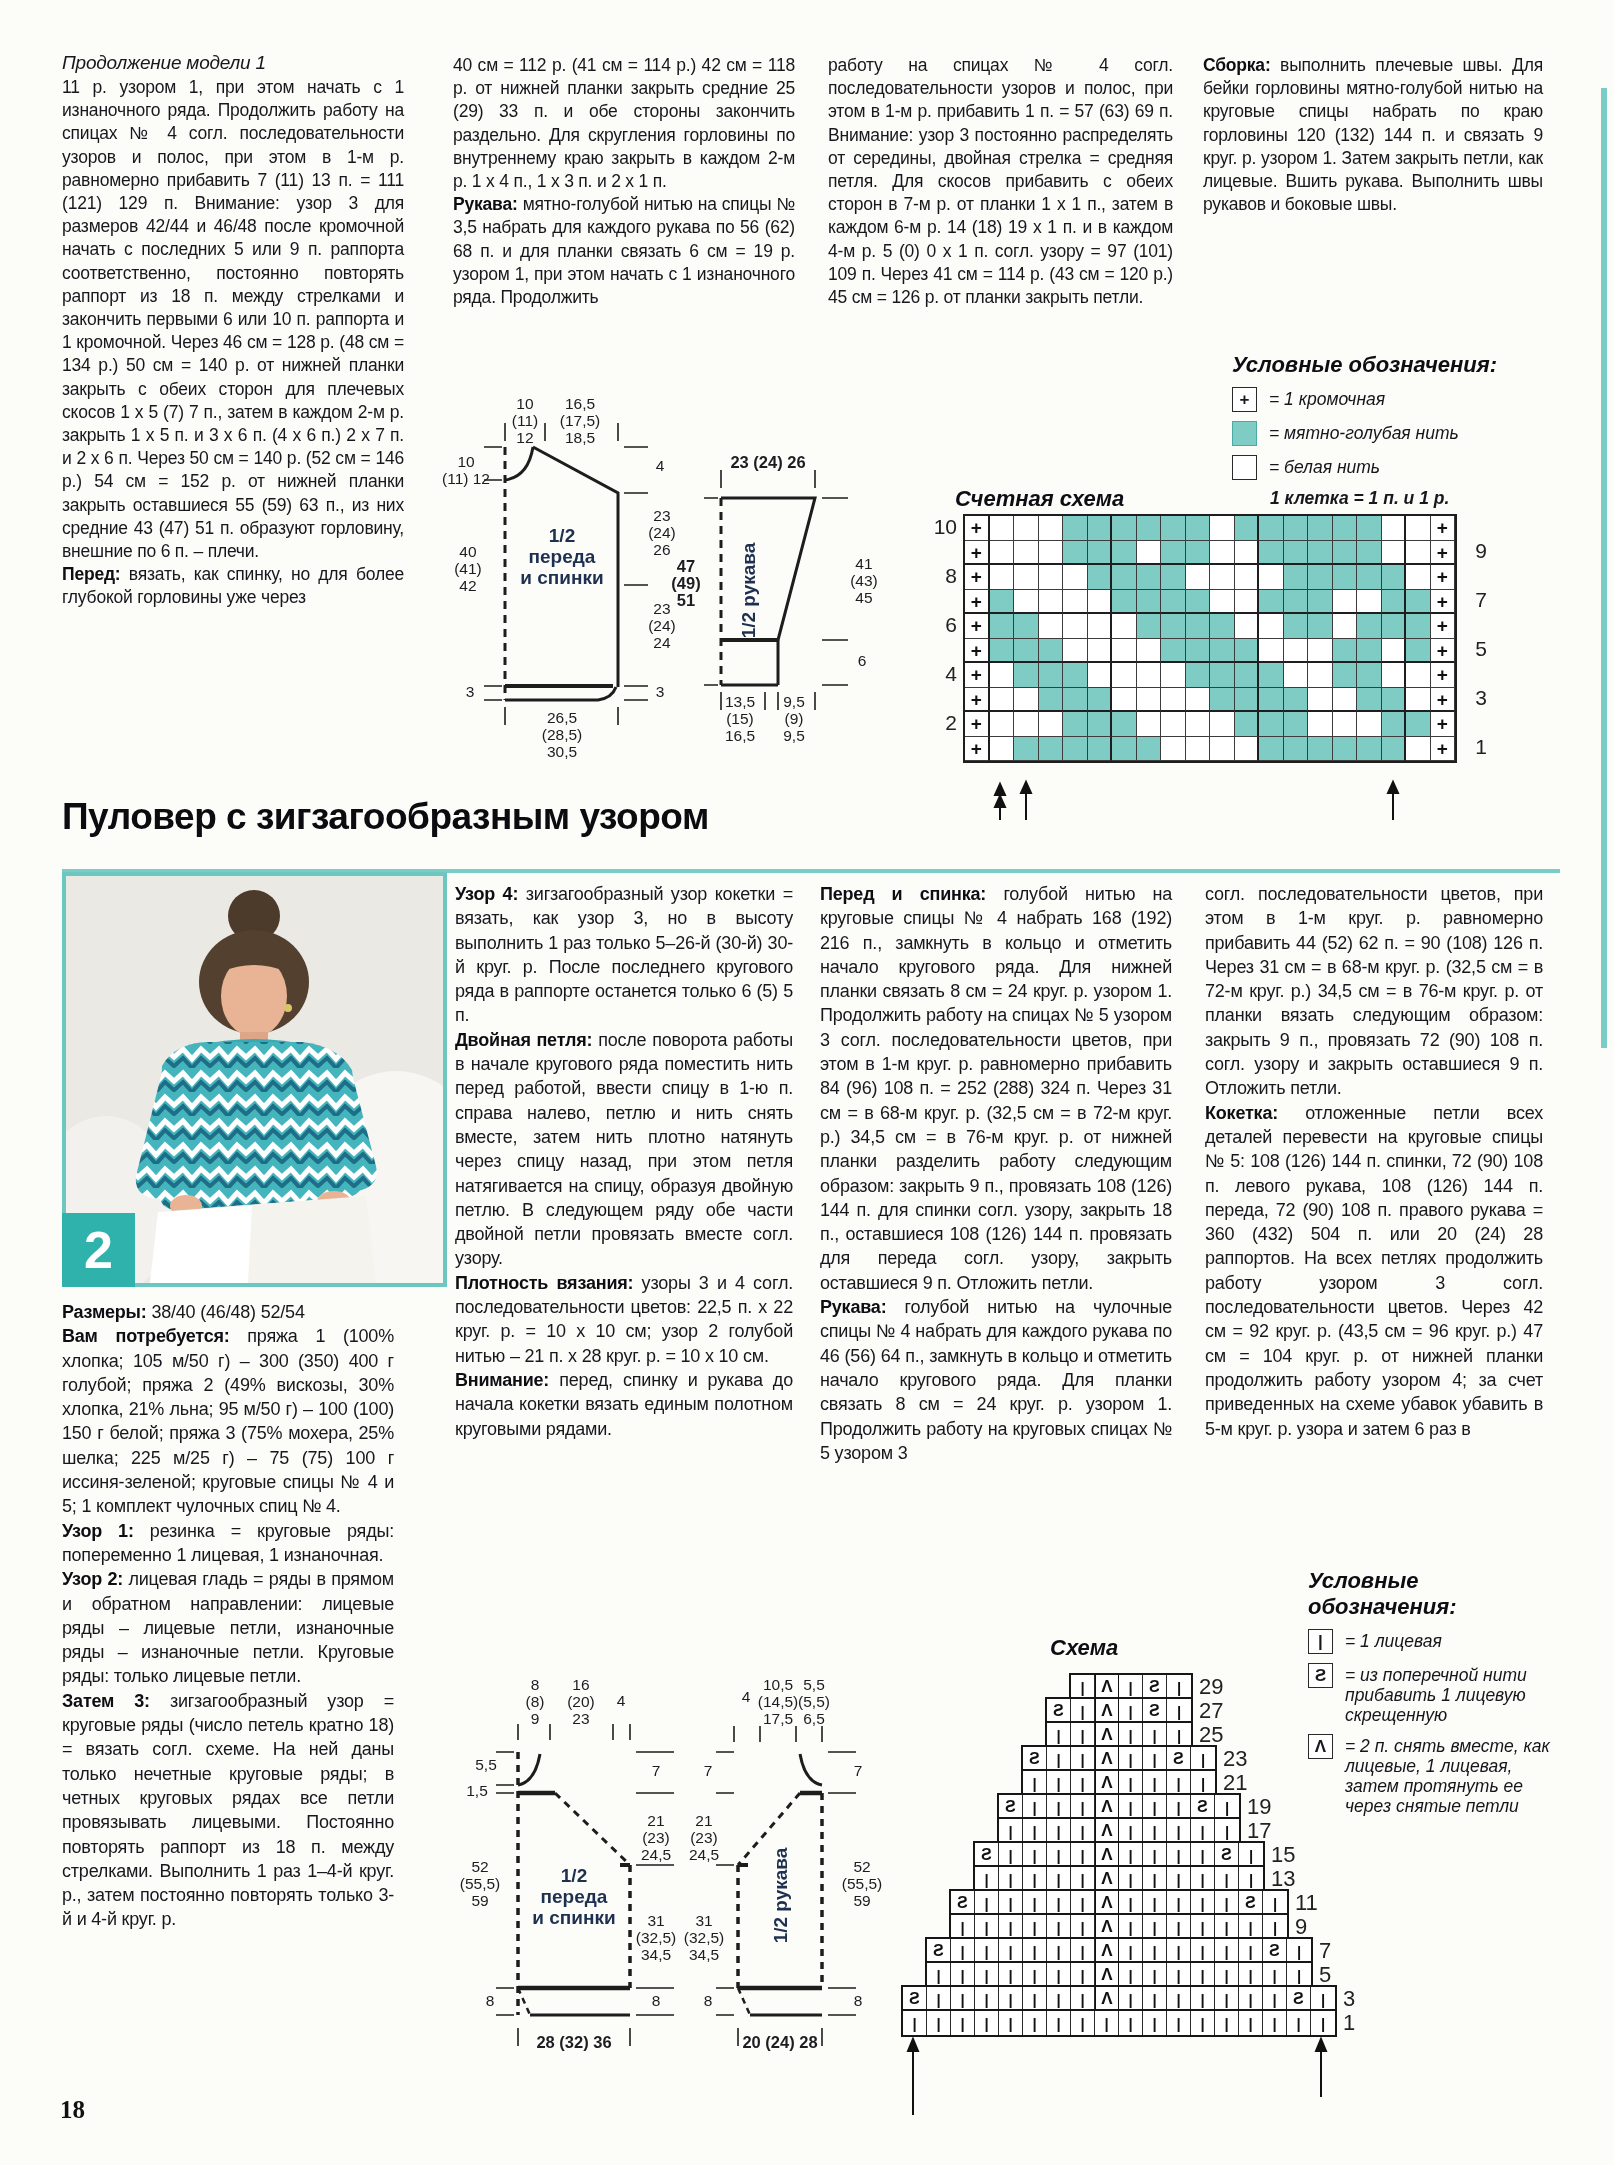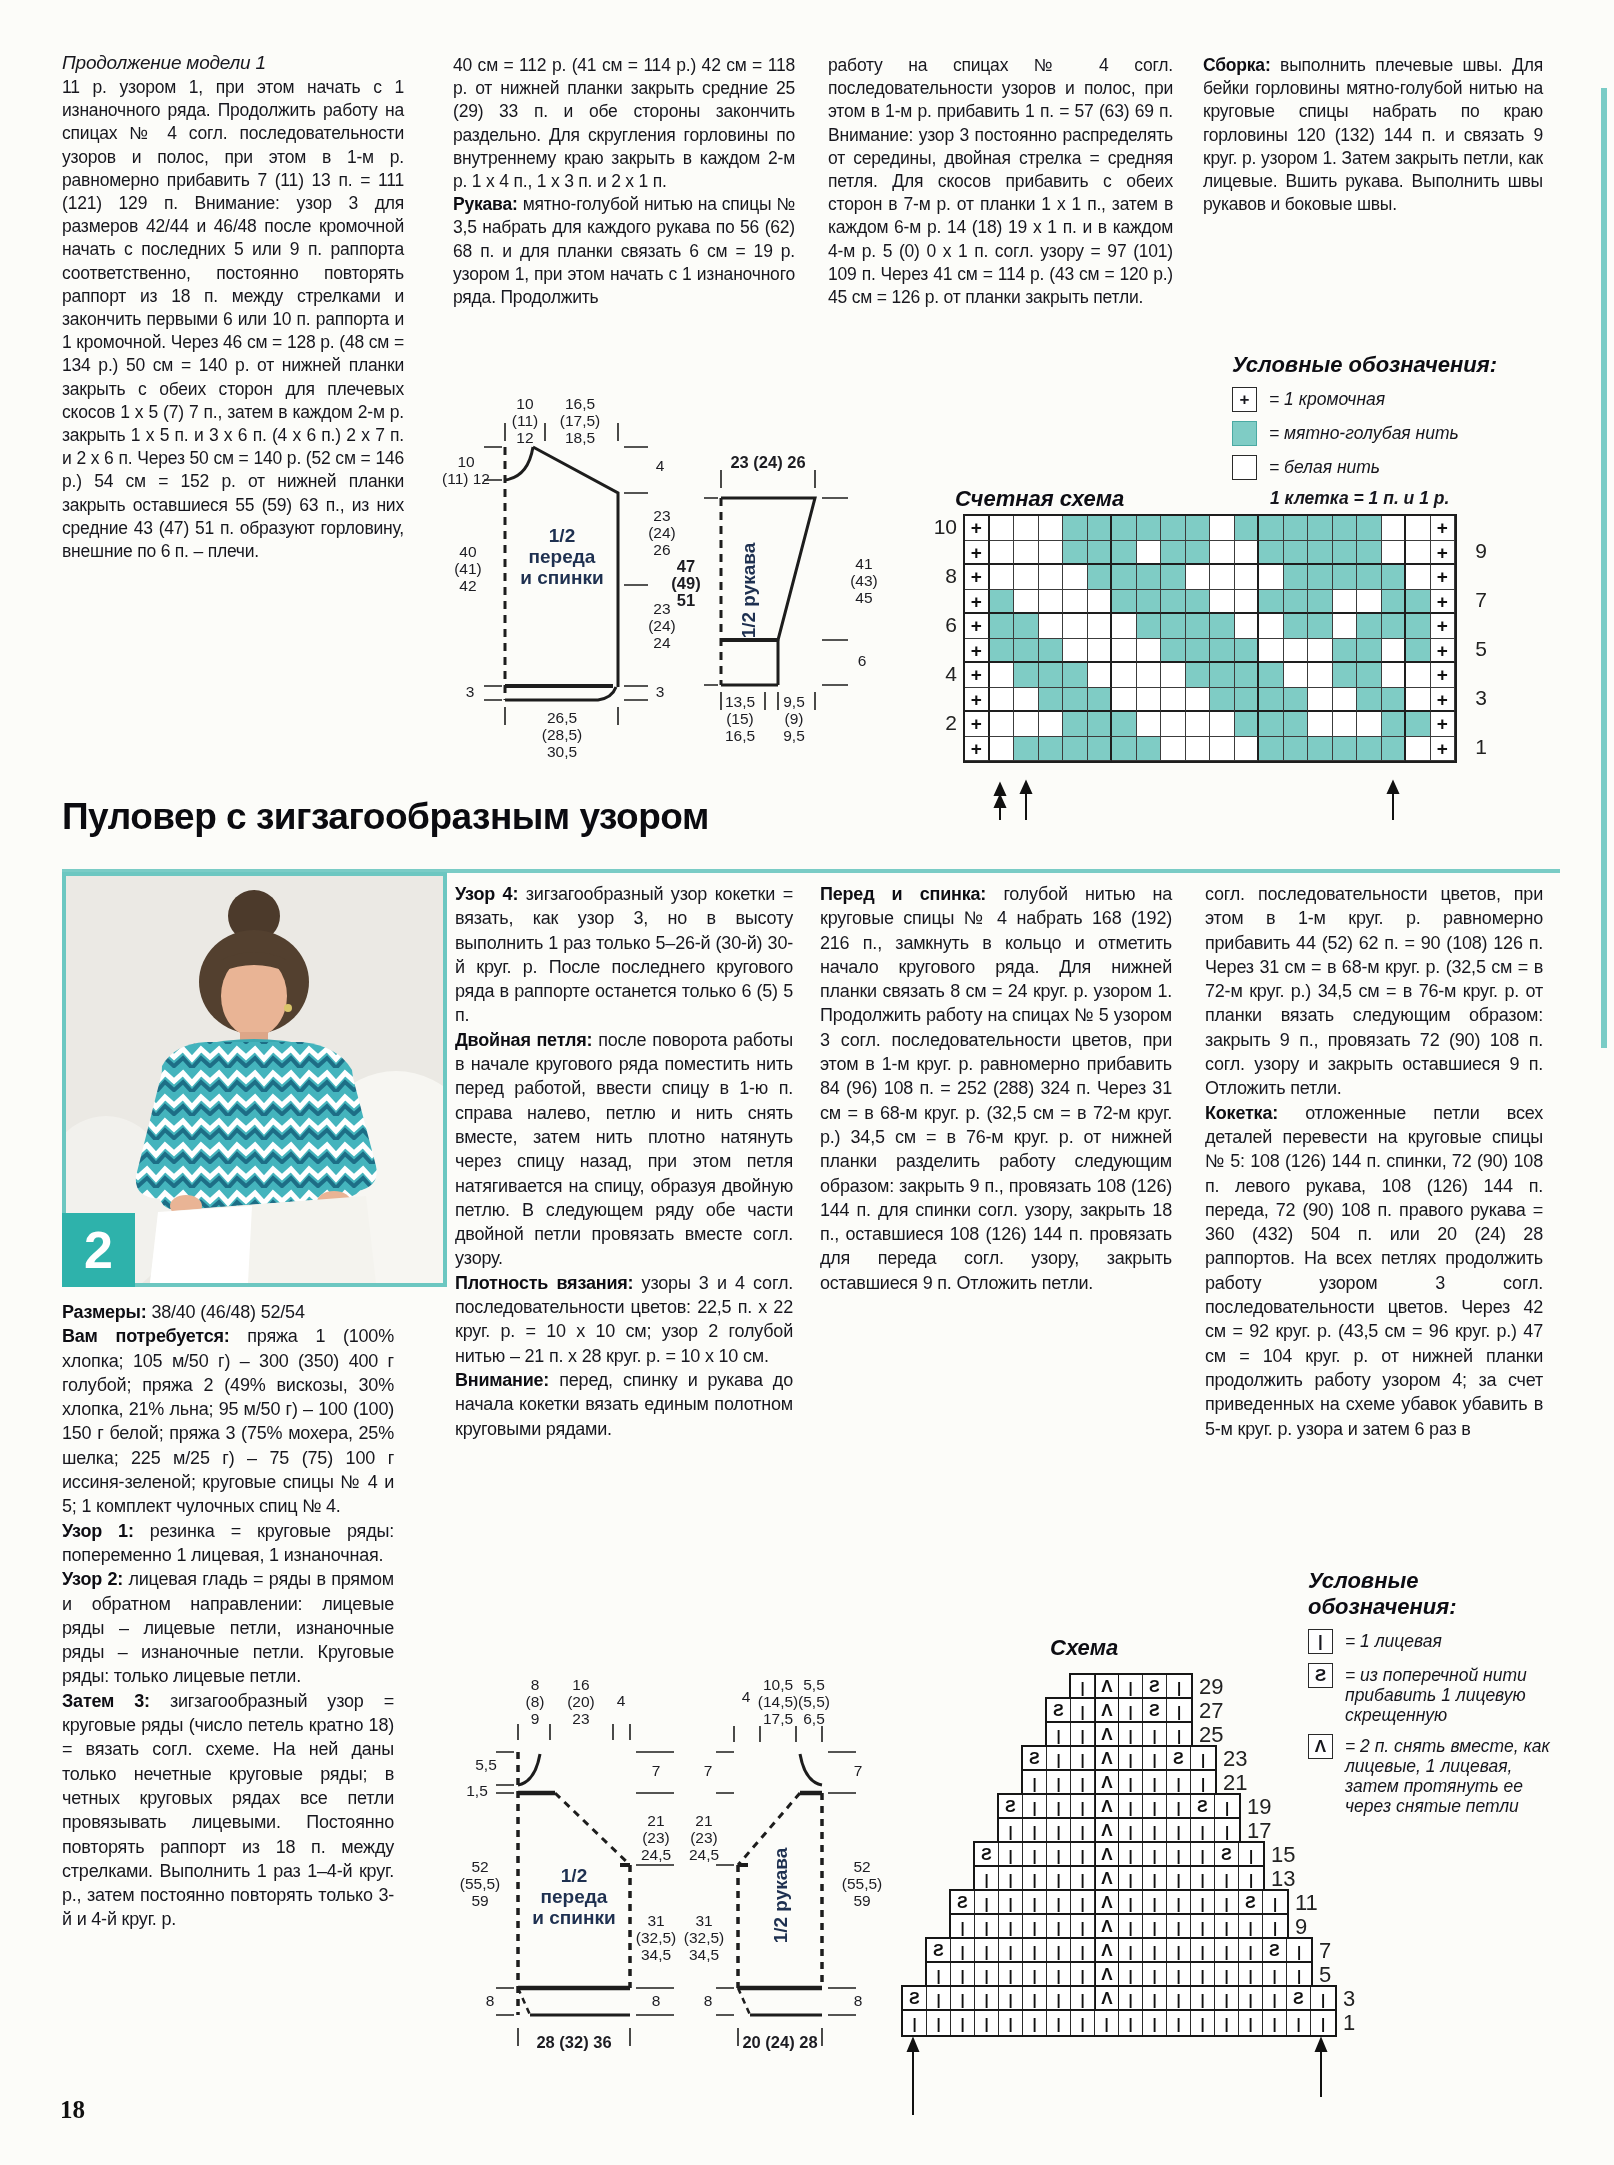--- a/index.html
+++ b/index.html
@@ -62,20 +62,21 @@
         font-family:"Liberation Serif",serif;}
 </style>
 </head>
 <body>
 
 <div id="page">
 
   <div class="tcol tcol-top" style="left:62px;top:50px;width:342px;">
       <p class="colhead">Продолжение модели 1</p>
       <p class="para">11 р. узором 1, при этом начать с 1 изнаночного ряда. Продолжить работу на спицах № 4 согл. последовательности узоров и полос, при этом в 1-м р. равномерно прибавить 7 (11) 13 п. = 111 (121) 129 п. Внимание: узор 3 для размеров 42/44 и 46/48 после кромочной начать с последних 5 или 9 п. раппорта соответственно, постоянно повторять раппорт из 18 п. между стрелками и закончить первыми 6 или 10 п. раппорта и 1 кромочной. Через 46 см = 128 р. (48 см = 134 р.) 50 см = 140 р. от нижней планки закрыть с обеих сторон для плечевых скосов 1 х 5 (7) 7 п., затем в каждом 2-м р. закрыть 1 х 5 п. и 3 х 6 п. (4 х 6 п.) 2 х 7 п. и 2 х 6 п. Через 50 см = 140 р. (52 см = 146 р.) 54 см = 152 р. от нижней планки закрыть оставшиеся 55 (59) 63 п., из них средние 43 (47) 51 п. образуют горловину, внешние по 6 п. – плечи.</p>
+      <p class="para"><b>Перед: </b>вязать, как спинку, но для более глубокой горловины уже через</p>
     </div>
   <div class="tcol tcol-top" style="left:453px;top:54px;width:342px;">
       <p class="para">40 см = 112 р. (41 см = 114 р.) 42 см = 118 р. от нижней планки закрыть средние 25 (29) 33 п. и обе стороны закончить раздельно. Для скругления горловины по внутреннему краю закрыть в каждом 2-м р. 1 х 4 п., 1 х 3 п. и 2 х 1 п.</p>
       <p class="para"><b>Рукава: </b>мятно-голубой нитью на спицы № 3,5 набрать для каждого рукава по 56 (62) 68 п. и для планки связать 6 см = 19 р. узором 1, при этом начать с 1 изнаночного ряда. Продолжить</p>
     </div>
   <div class="tcol tcol-top" style="left:828px;top:54px;width:345px;">
       <p class="para">работу на спицах № 4 согл. последовательности узоров и полос, при этом в 1-м р. прибавить 1 п. = 57 (63) 69 п. Внимание: узор 3 постоянно распределять от середины, двойная стрелка = средняя петля. Для скосов прибавить с обеих сторон в 7-м р. от планки 1 х 1 п., затем в каждом 6-м р. 14 (18) 19 х 1 п. и в каждом 4-м р. 5 (0) 0 х 1 п. согл. узору = 97 (101) 109 п. Через 41 см = 114 р. (43 см = 120 р.) 45 см = 126 р. от планки закрыть петли.</p>
     </div>
   <div class="tcol tcol-top" style="left:1203px;top:54px;width:340px;">
       <p class="para"><b>Сборка: </b>выполнить плечевые швы. Для бейки горловины мятно-голубой нитью на круговые спицы набрать по краю горловины 120 (132) 144 п. и связать 9 круг. р. узором 1. Затем закрыть петли, как лицевые. Вшить рукава. Выполнить швы рукавов и боковые швы.</p>
@@ -472,20 +473,21 @@
       <p class="para"><b>Затем 3: </b>зигзагообразный узор = круговые ряды (число петель кратно 18) = вязать согл. схеме. На ней даны только нечетные круговые ряды; в четных круговых рядах все петли провязывать лицевыми. Постоянно повторять раппорт из 18 п. между стрелками. Выполнить 1 раз 1–4-й круг. р., затем постоянно повторять только 3-й и 4-й круг. р.</p>
     </div>
   <div class="tcol tcol-bot" style="left:455px;top:882px;width:338px;">
       <p class="para"><b>Узор 4: </b>зигзагообразный узор кокетки = вязать, как узор 3, но в высоту выполнить 1 раз только 5–26-й (30-й) 30-й круг. р. После последнего кругового ряда в раппорте останется только 6 (5) 5 п.</p>
       <p class="para"><b>Двойная петля: </b>после поворота работы в начале кругового ряда поместить нить перед работой, ввести спицу в 1-ю п. справа налево, петлю и нить снять вместе, затем нить плотно натянуть через спицу назад, при этом петля натягивается на спицу, образуя двойную петлю. В следующем ряду обе части двойной петли провязать вместе согл. узору.</p>
       <p class="para"><b>Плотность вязания: </b>узоры 3 и 4 согл. последовательности цветов: 22,5 п. х 22 круг. р. = 10 х 10 см; узор 2 голубой нитью – 21 п. х 28 круг. р. = 10 х 10 см.</p>
       <p class="para"><b>Внимание: </b>перед, спинку и рукава до начала кокетки вязать единым полотном круговыми рядами.</p>
     </div>
   <div class="tcol tcol-bot" style="left:820px;top:882px;width:352px;">
       <p class="para"><b>Перед и спинка: </b>голубой нитью на круговые спицы № 4 набрать 168 (192) 216 п., замкнуть в кольцо и отметить начало кругового ряда. Для нижней планки связать 8 см = 24 круг. р. узором 1. Продолжить работу на спицах № 5 узором 3 согл. последовательности цветов, при этом в 1-м круг. р. равномерно прибавить 84 (96) 108 п. = 252 (288) 324 п. Через 31 см = в 68-м круг. р. (32,5 см = в 72-м круг. р.) 34,5 см = в 76-м круг. р. от нижней планки разделить работу следующим образом: закрыть 9 п., провязать 108 (126) 144 п. для спинки согл. узору, закрыть 18 п., оставшиеся 108 (126) 144 п. провязать для переда согл. узору, закрыть оставшиеся 9 п. Отложить петли.</p>
+      <p class="para"><b>Рукава: </b>голубой нитью на чулочные спицы № 4 набрать для каждого рукава по 46 (56) 64 п., замкнуть в кольцо и отметить начало кругового ряда. Для планки связать 8 см = 24 круг. р. узором 1. Продолжить работу на круговых спицах № 5 узором 3</p>
     </div>
   <div class="tcol tcol-bot" style="left:1205px;top:882px;width:338px;">
       <p class="para">согл. последовательности цветов, при этом в 1-м круг. р. равномерно прибавить 44 (52) 62 п. = 90 (108) 126 п. Через 31 см = в 68-м круг. р. (32,5 см = в 72-м круг. р.) 34,5 см = в 76-м круг. р. от планки вязать следующим образом: закрыть 9 п., провязать 72 (90) 108 п. согл. узору и закрыть оставшиеся 9 п. Отложить петли.</p>
       <p class="para"><b>Кокетка: </b>отложенные петли всех деталей перевести на круговые спицы № 5: 108 (126) 144 п. спинки, 72 (90) 108 п. левого рукава, 108 (126) 144 п. переда, 72 (90) 108 п. правого рукава = 360 (432) 504 п. или 20 (24) 28 раппортов. На всех петлях продолжить работу узором 3 согл. последовательности цветов. Через 42 см = 92 круг. р. (43,5 см = 96 круг. р.) 47 см = 104 круг. р. от нижней планки продолжить работу узором 4; за счет приведенных на схеме убавок убавить в 5-м круг. р. узора и затем 6 раз в</p>
     </div>
 
   <div class="sch" id="s3" style="left:450px;top:1690px;width:270px;height:400px;">
     <svg width="270" height="400" viewBox="0 0 270 400">
       <g fill="none" stroke="#1d1d1d">
         <path d="M68,62 V325" stroke-width="3.5" stroke-dasharray="7 6"></path>

